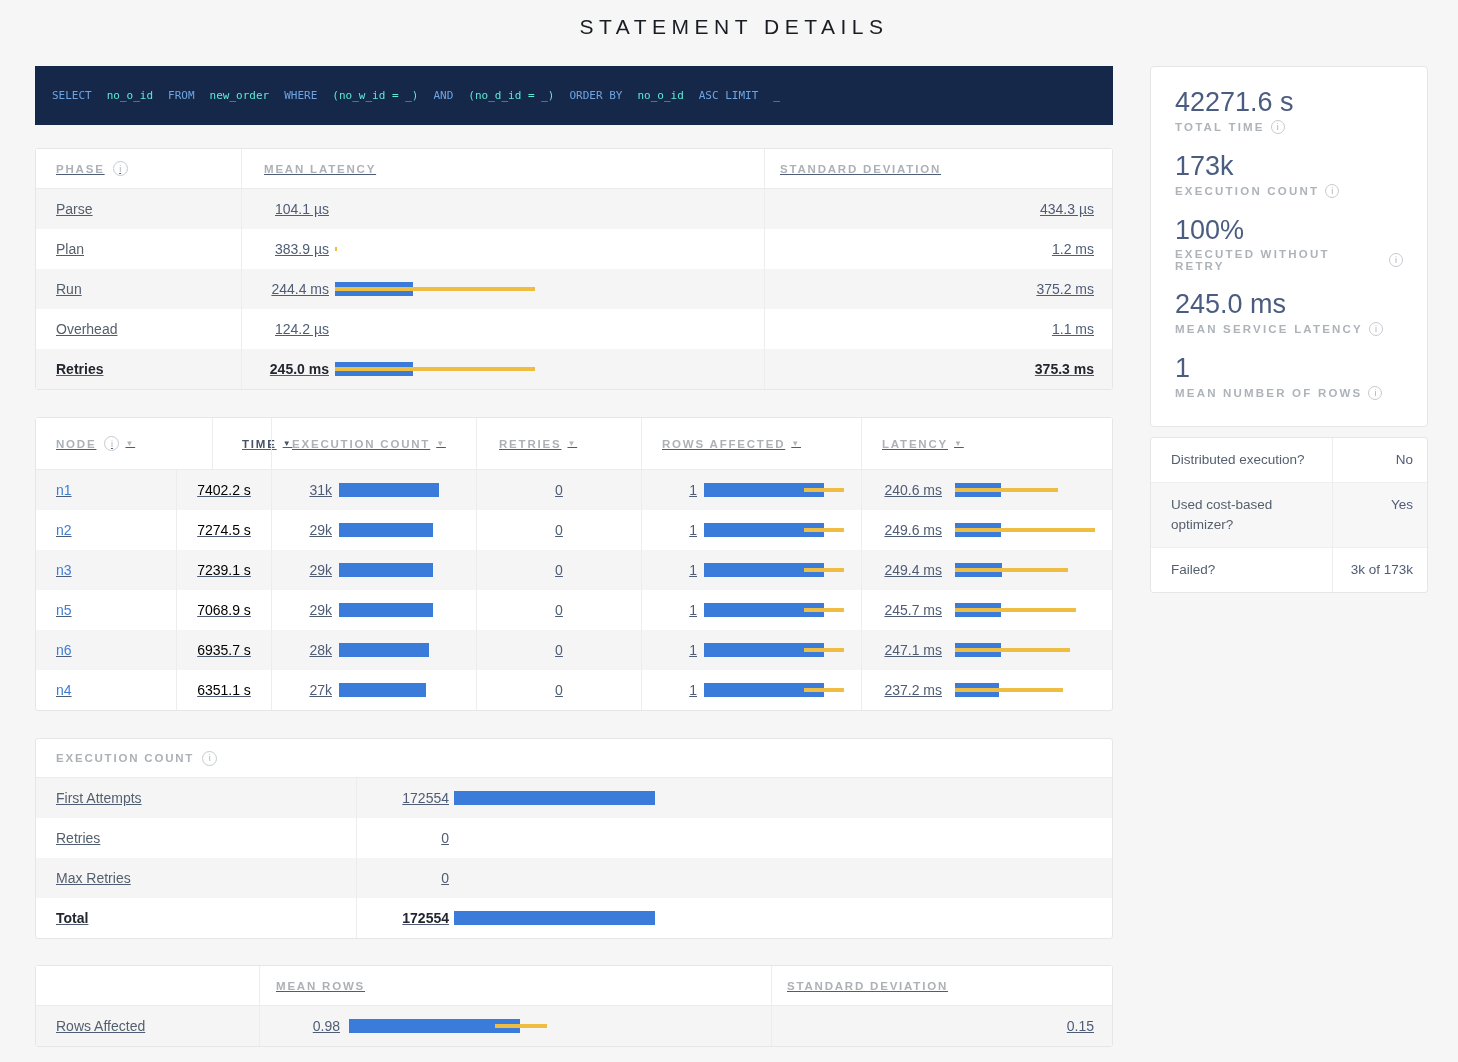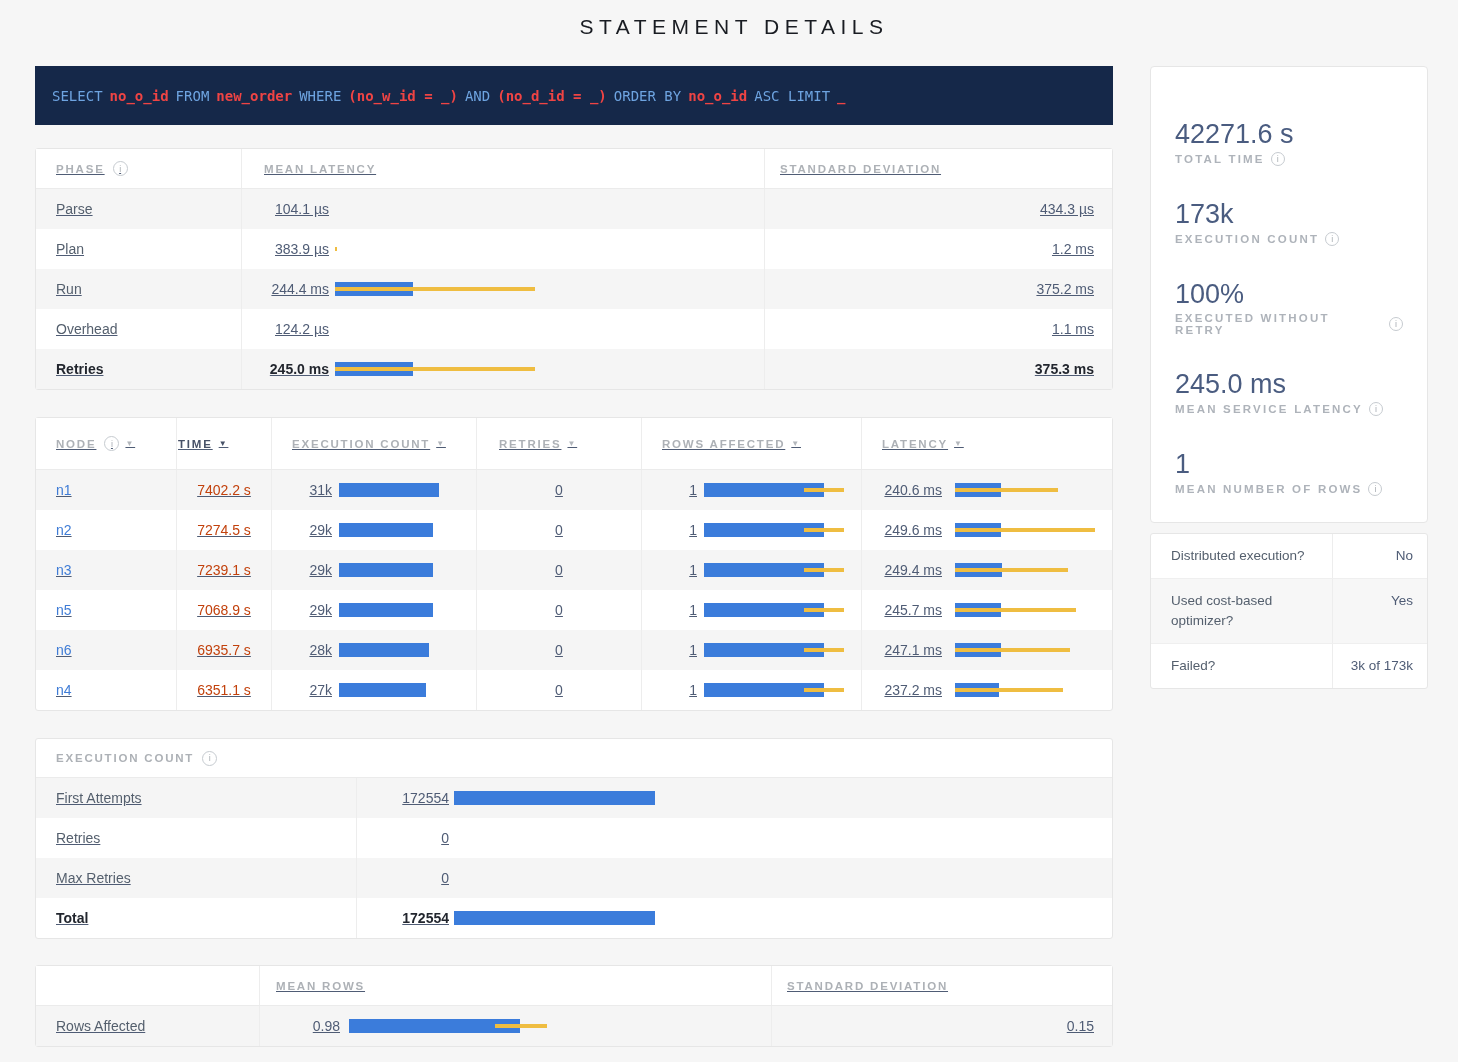--- a/index.html
+++ b/index.html
@@ -10,24 +10,24 @@
   .page-title { margin:0 0 0 10px; font-size:21px; font-weight:400; letter-spacing:5.5px;
     color:#191C22; height:58px; line-height:38px;text-align:center; }
 
   .layout { display:flex; align-items:flex-start; }
   .main-col { width:1078px; margin-left:35px; }
   .side-col { width:278px; margin-left:37px; }
 
   
   .sql-box { height:59px; background:#152849; display:flex; align-items:center;
     padding-left:17px; }
-  .sql-line { display:flex; gap:7px; font-family:"DejaVu Sans Mono", monospace;
-    font-size:14px; white-space:pre; }
+  .sql-line { display:flex; gap:15px; font-family:"DejaVu Sans Mono", monospace;
+    font-size:11px; white-space:pre; }
   .sql-line .kw { color:#6EA4E1; }
-  .sql-line .id { color:#ef4444; font-weight:700; }
+  .sql-line .id { color:#5eead4; font-weight:400; }
 
   
   .card { background:#FFFFFF; border:1px solid #E6E6E6; border-radius:3px; }
   .tbl-row { display:grid; align-items:center; height:40px; font-size:14px;text-decoration:underline; }
   .tbl-row.gray { background:#F5F5F5; }
   .tbl-row.head { height:40px; background:#FFFFFF; border-bottom:1px solid #EBEBEB; }
   .tbl-row.head-tall { height:52px; }
   .hcell { display:flex; align-items:center; height:100%; color:#ADB1B6;
     font-size:11.5px; font-weight:700; letter-spacing:1.8px; }
   .hcell.active { color:#475167; }
@@ -56,21 +56,21 @@
   
   .phase-cols { grid-template-columns:205px 523px 350px; }
   .phase-table { margin-top:23px; }
   .mean-cell .val-box { width:87px; }
   .mean-cell .barwrap { width:210px; margin-left:6px; }
 
   
   .node-table { margin-top:27px; }
   .node-cols { grid-template-columns:140px 95px 205px 165px 220px 253px; }
   .node-link { color:#3F7CD6; cursor:pointer; text-decoration:none; }
-  .time-cell { justify-content:center; color:#c2410c; }
+  .time-cell { justify-content:center; color:#000000; }
   .exec-cell .val-box { width:60px; }
   .exec-cell .barwrap { width:135px; margin-left:7px; }
   .retries-cell { justify-content:center; color:#4F5C75; }
   .rows-cell .val-box { width:55px; }
   .rows-cell .barwrap { width:150px; margin-left:7px; }
   .lat-cell .val-box { width:80px; }
   .lat-cell .barwrap { width:147px; margin-left:13px; }
 
   
   .exec-table { margin-top:27px; }
@@ -82,21 +82,21 @@
 
   
   .rows-table { margin-top:26px; }
   .rowsaf-cols { grid-template-columns:223px 512px 343px; }
   .mrows-cell .val-box { width:80px; }
   .mrows-cell .barwrap { width:250px; margin-left:9px; }
 
   
   .summary-card { border-radius:4px; padding:19px 24px 10px 24px; }
   .stat { margin-bottom:16px; }
-  .stat-value { font-size:27px; line-height:33px; color:#4A5C80; font-weight:500;margin-top:32px; }
+  .stat-value { font-size:27px; line-height:33px; color:#4A5C80; font-weight:500; }
   .stat-label { display:flex; align-items:center; margin-top:1px; font-size:11.5px;
     letter-spacing:2.2px; color:#AEB3BA; font-weight:700; }
   .stat-label .info-icon { margin-left:6px; width:14px; height:14px; }
 
   
   .details-card { margin-top:10px; }
   .det-row { display:grid; grid-template-columns:181px 97px; border-bottom:1px solid #EFEFEF; }
   .det-row:last-child { border-bottom:none; }
   .det-row.gray { background:#F7F7F7; }
   .det-label { padding:12px 10px 12px 20px; font-size:13.5px; line-height:20px; color:#545F6D; }
@@ -202,21 +202,21 @@
         </div>
       </div>
 
       <div class="card node-table">
         <div class="tbl-row head head-tall node-cols">
           <div class="hcell pl20">
             <span>NODE</span>
             <span class="info-icon">i</span>
             <span class="sort-arrow">▼</span>
           </div>
-          <div class="hcell active sep" style="padding-left:1px;">
+          <div class="hcell active sep" style="padding-left:29px;margin-left:36px;">
             <span>TIME</span>
             <span class="sort-arrow">▼</span>
           </div>
           <div class="hcell sep pl20">
             <span>EXECUTION COUNT</span>
             <span class="sort-arrow">▼</span>
           </div>
           <div class="hcell sep" style="padding-left:22px;">
             <span>RETRIES</span>
             <span class="sort-arrow">▼</span>

